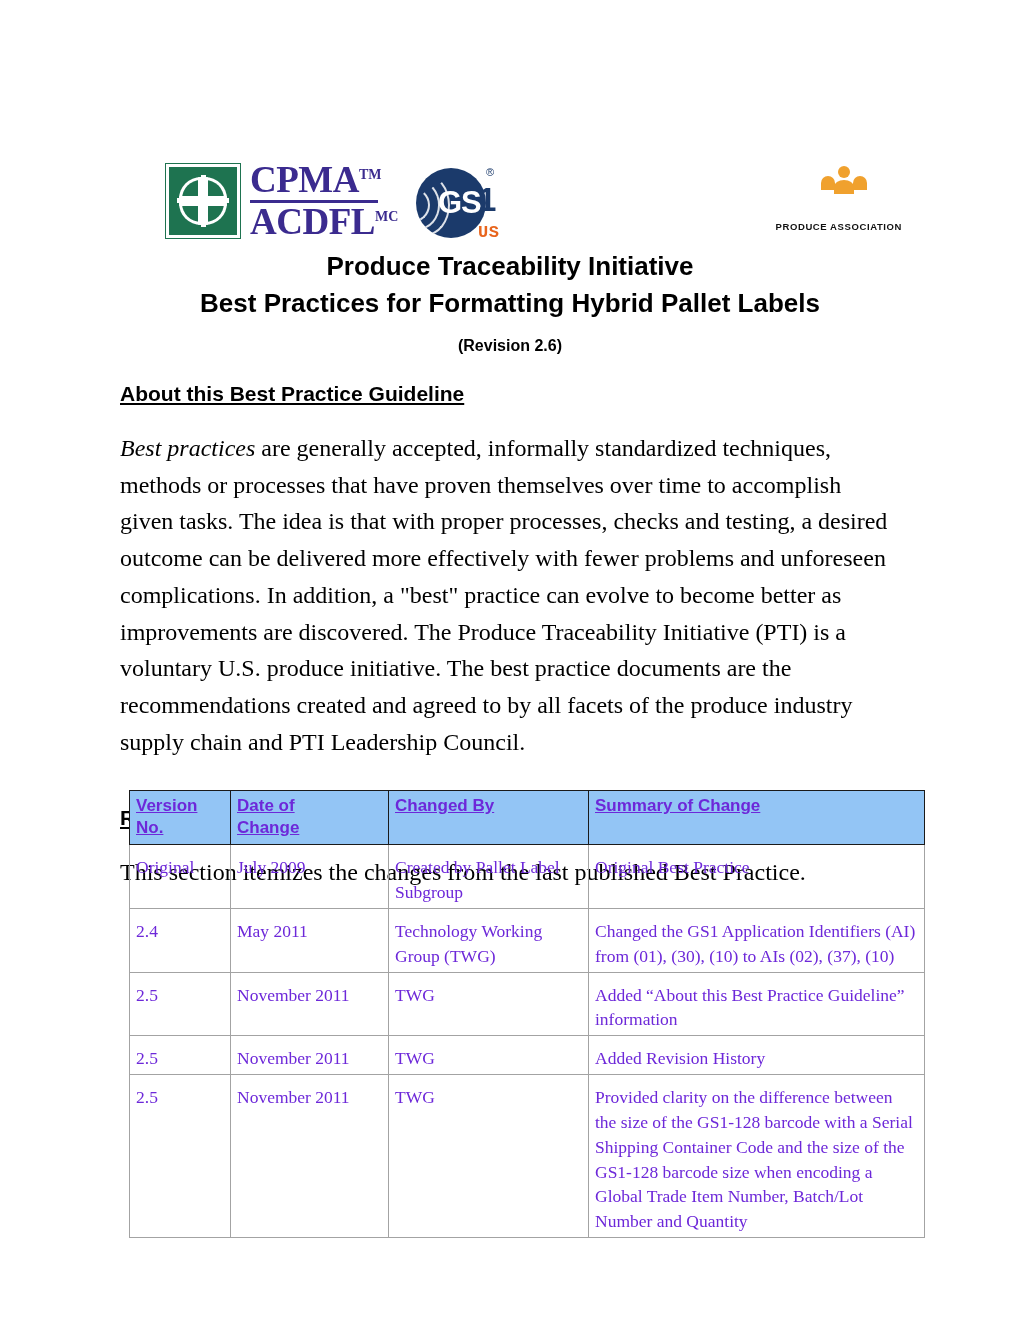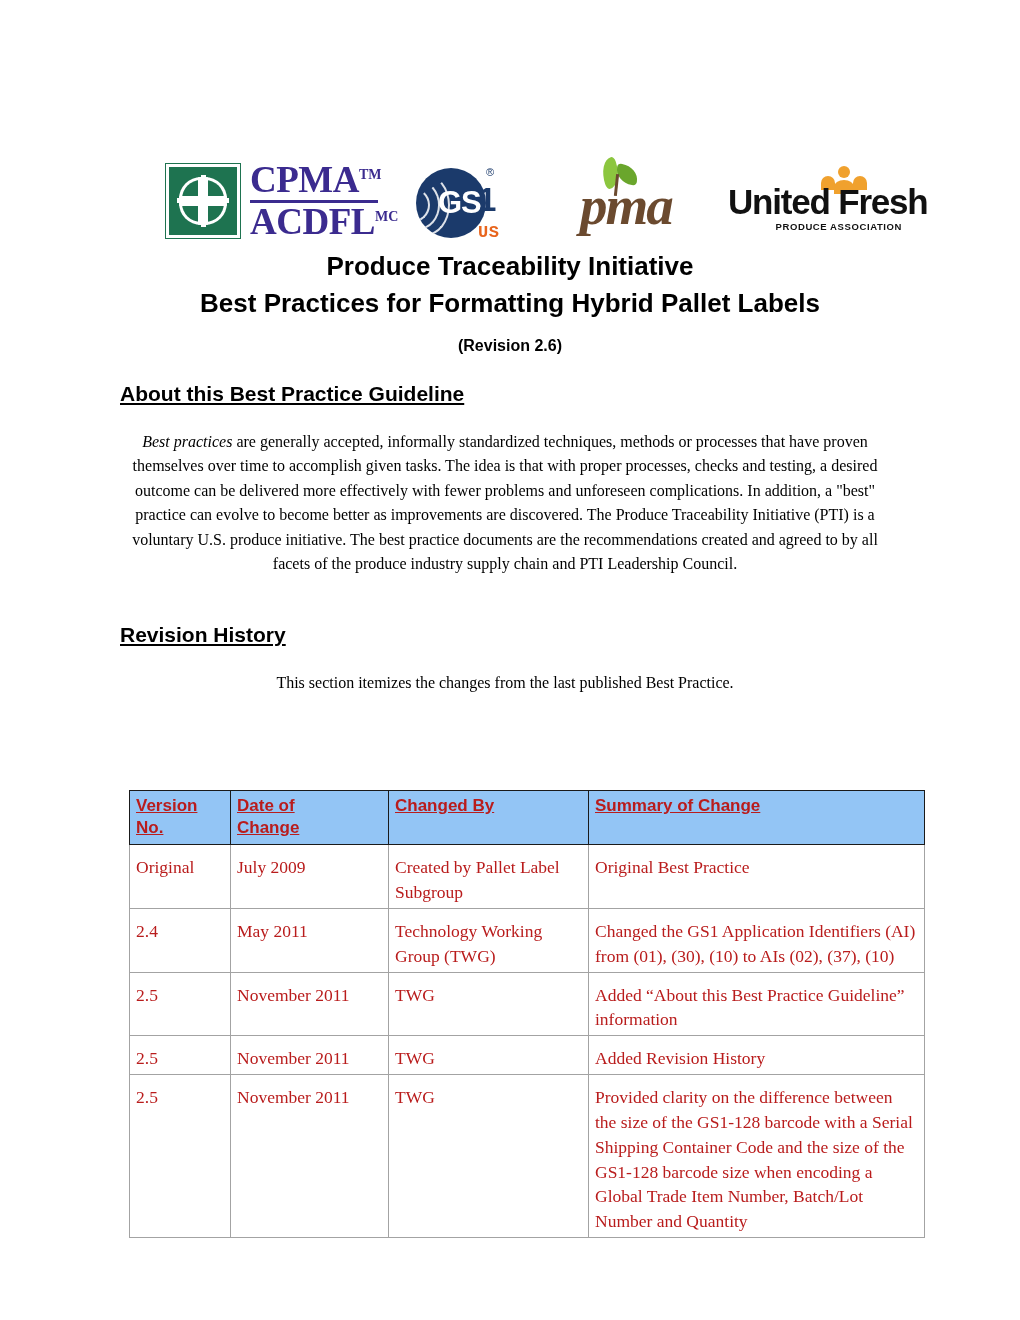--- a/index.html
+++ b/index.html
@@ -291,44 +291,44 @@
     font-weight: bold;
     text-decoration: underline;
     margin: 0 0 24px 0;
     padding: 0;
     color: #000000;
     display: inline-block;
   }
   .head-wrap { display: block; }
   p.body-text {
     font-family: "Liberation Serif", "DejaVu Serif", serif;
-    font-size: 16px;
+    font-size: 24px;
     line-height: 1.53;
     margin: 0 0 24px 0;
     padding: 0;
     color: #000000;
-    text-align: center;
+    text-align: left;
   }
   p.body-text em { font-style: italic; }
   .gap-md { height: 22px; }
 
   
   .rev-table-wrap {
     position: absolute;
     left: 129px;
     top: 790px;
     width: 795px;
   }
   table.rev-table {
     border-collapse: collapse;
     width: 795px;
     table-layout: fixed;
     font-family: "Liberation Serif", "DejaVu Serif", serif;
     font-size: 17.5px;
-    color: #b91c1c;
+    color: #6d28d9;
   }
   table.rev-table th,
   table.rev-table td {
     border: 1px solid #a3a3a3;
     vertical-align: top;
     padding: 10px 6px 3px 6px;
     line-height: 1.42;
   }
   table.rev-table thead th {
     background: #93c5f5;
@@ -376,38 +376,29 @@
           <span class="gs1-arc a2"></span>
           <span class="gs1-arc a3"></span>
           <span class="gs1-text">GS</span>
         </div>
         <span class="gs1-one">1</span>
         <span class="gs1-reg">®</span>
         <span class="gs1-us">US</span>
       </div>
     </div>
 
-    <div class="logo logo-pma">
-      <div class="pma-wrap">
-        <span class="pma-leaf-a"></span>
-        <span class="pma-leaf-b"></span>
-        <span class="pma-stem"></span>
-        <span class="pma-text">pma</span>
-      </div>
-    </div>
 
     <div class="logo logo-uf">
       <div class="uf-wrap">
         <div class="uf-sun">
           <span class="uf-head"></span>
           <span class="uf-arm-l"></span>
           <span class="uf-arm-r"></span>
           <span class="uf-body"></span>
         </div>
-        <span class="uf-name">United Fresh</span>
         <span class="uf-sub">PRODUCE ASSOCIATION</span>
       </div>
     </div>
 
   </div>
 
   <div class="doc-title">
     <div>Produce Traceability Initiative</div>
     <div>Best Practices for Formatting Hybrid Pallet Labels</div>
   </div>

